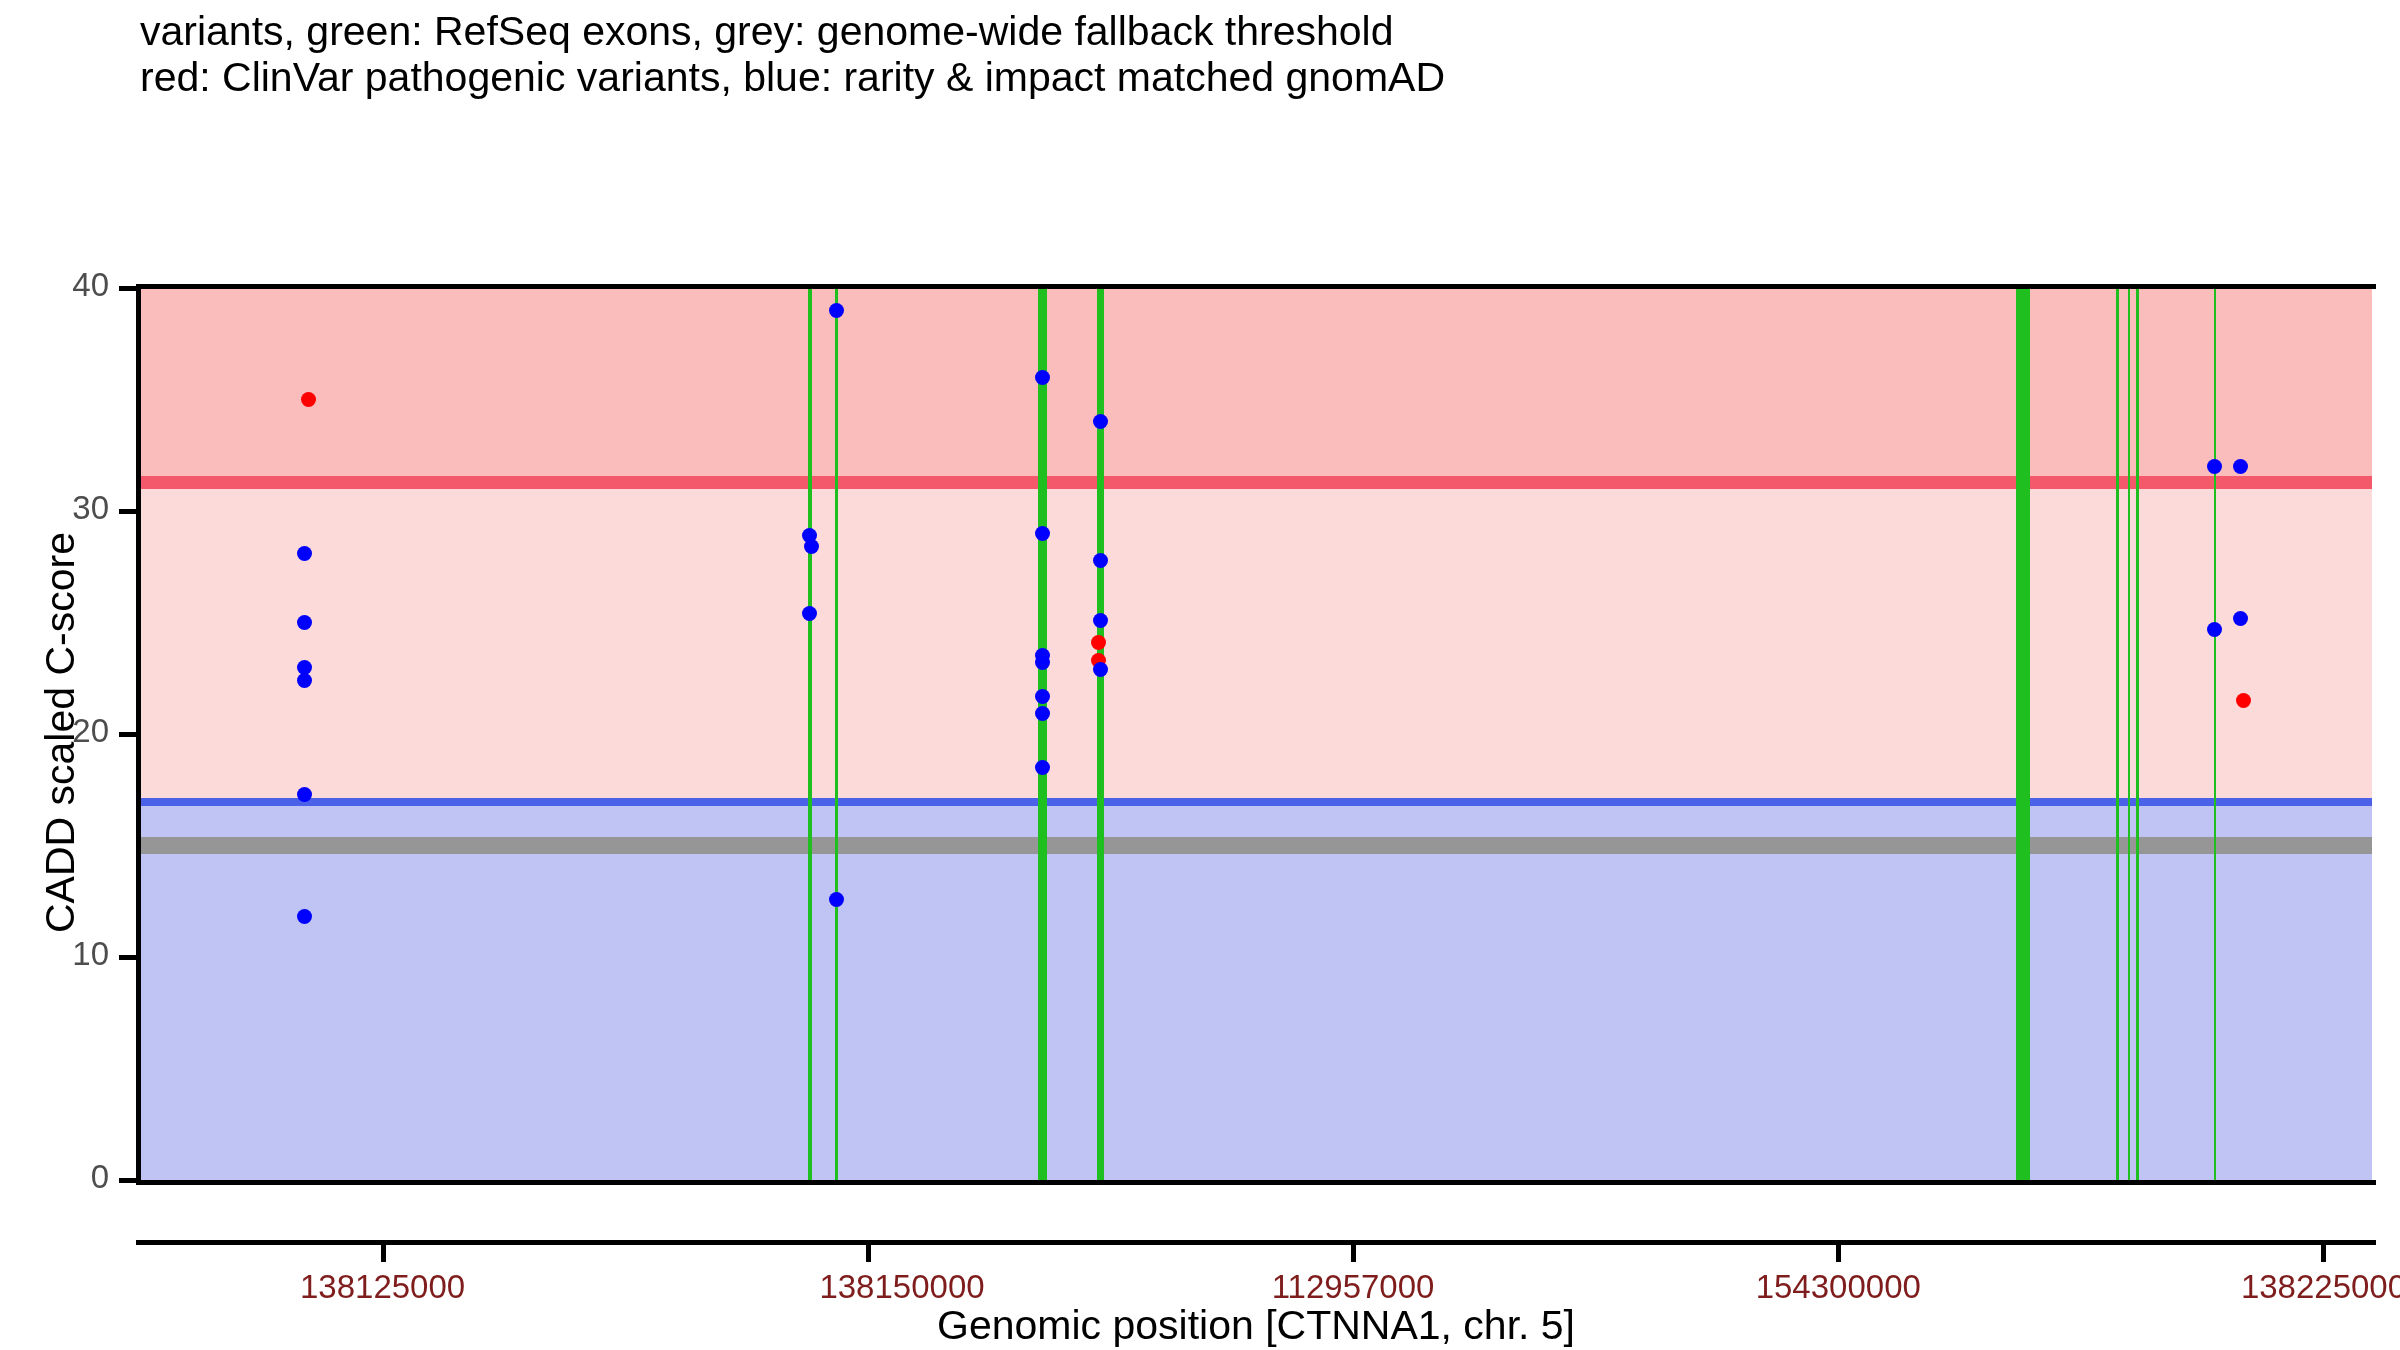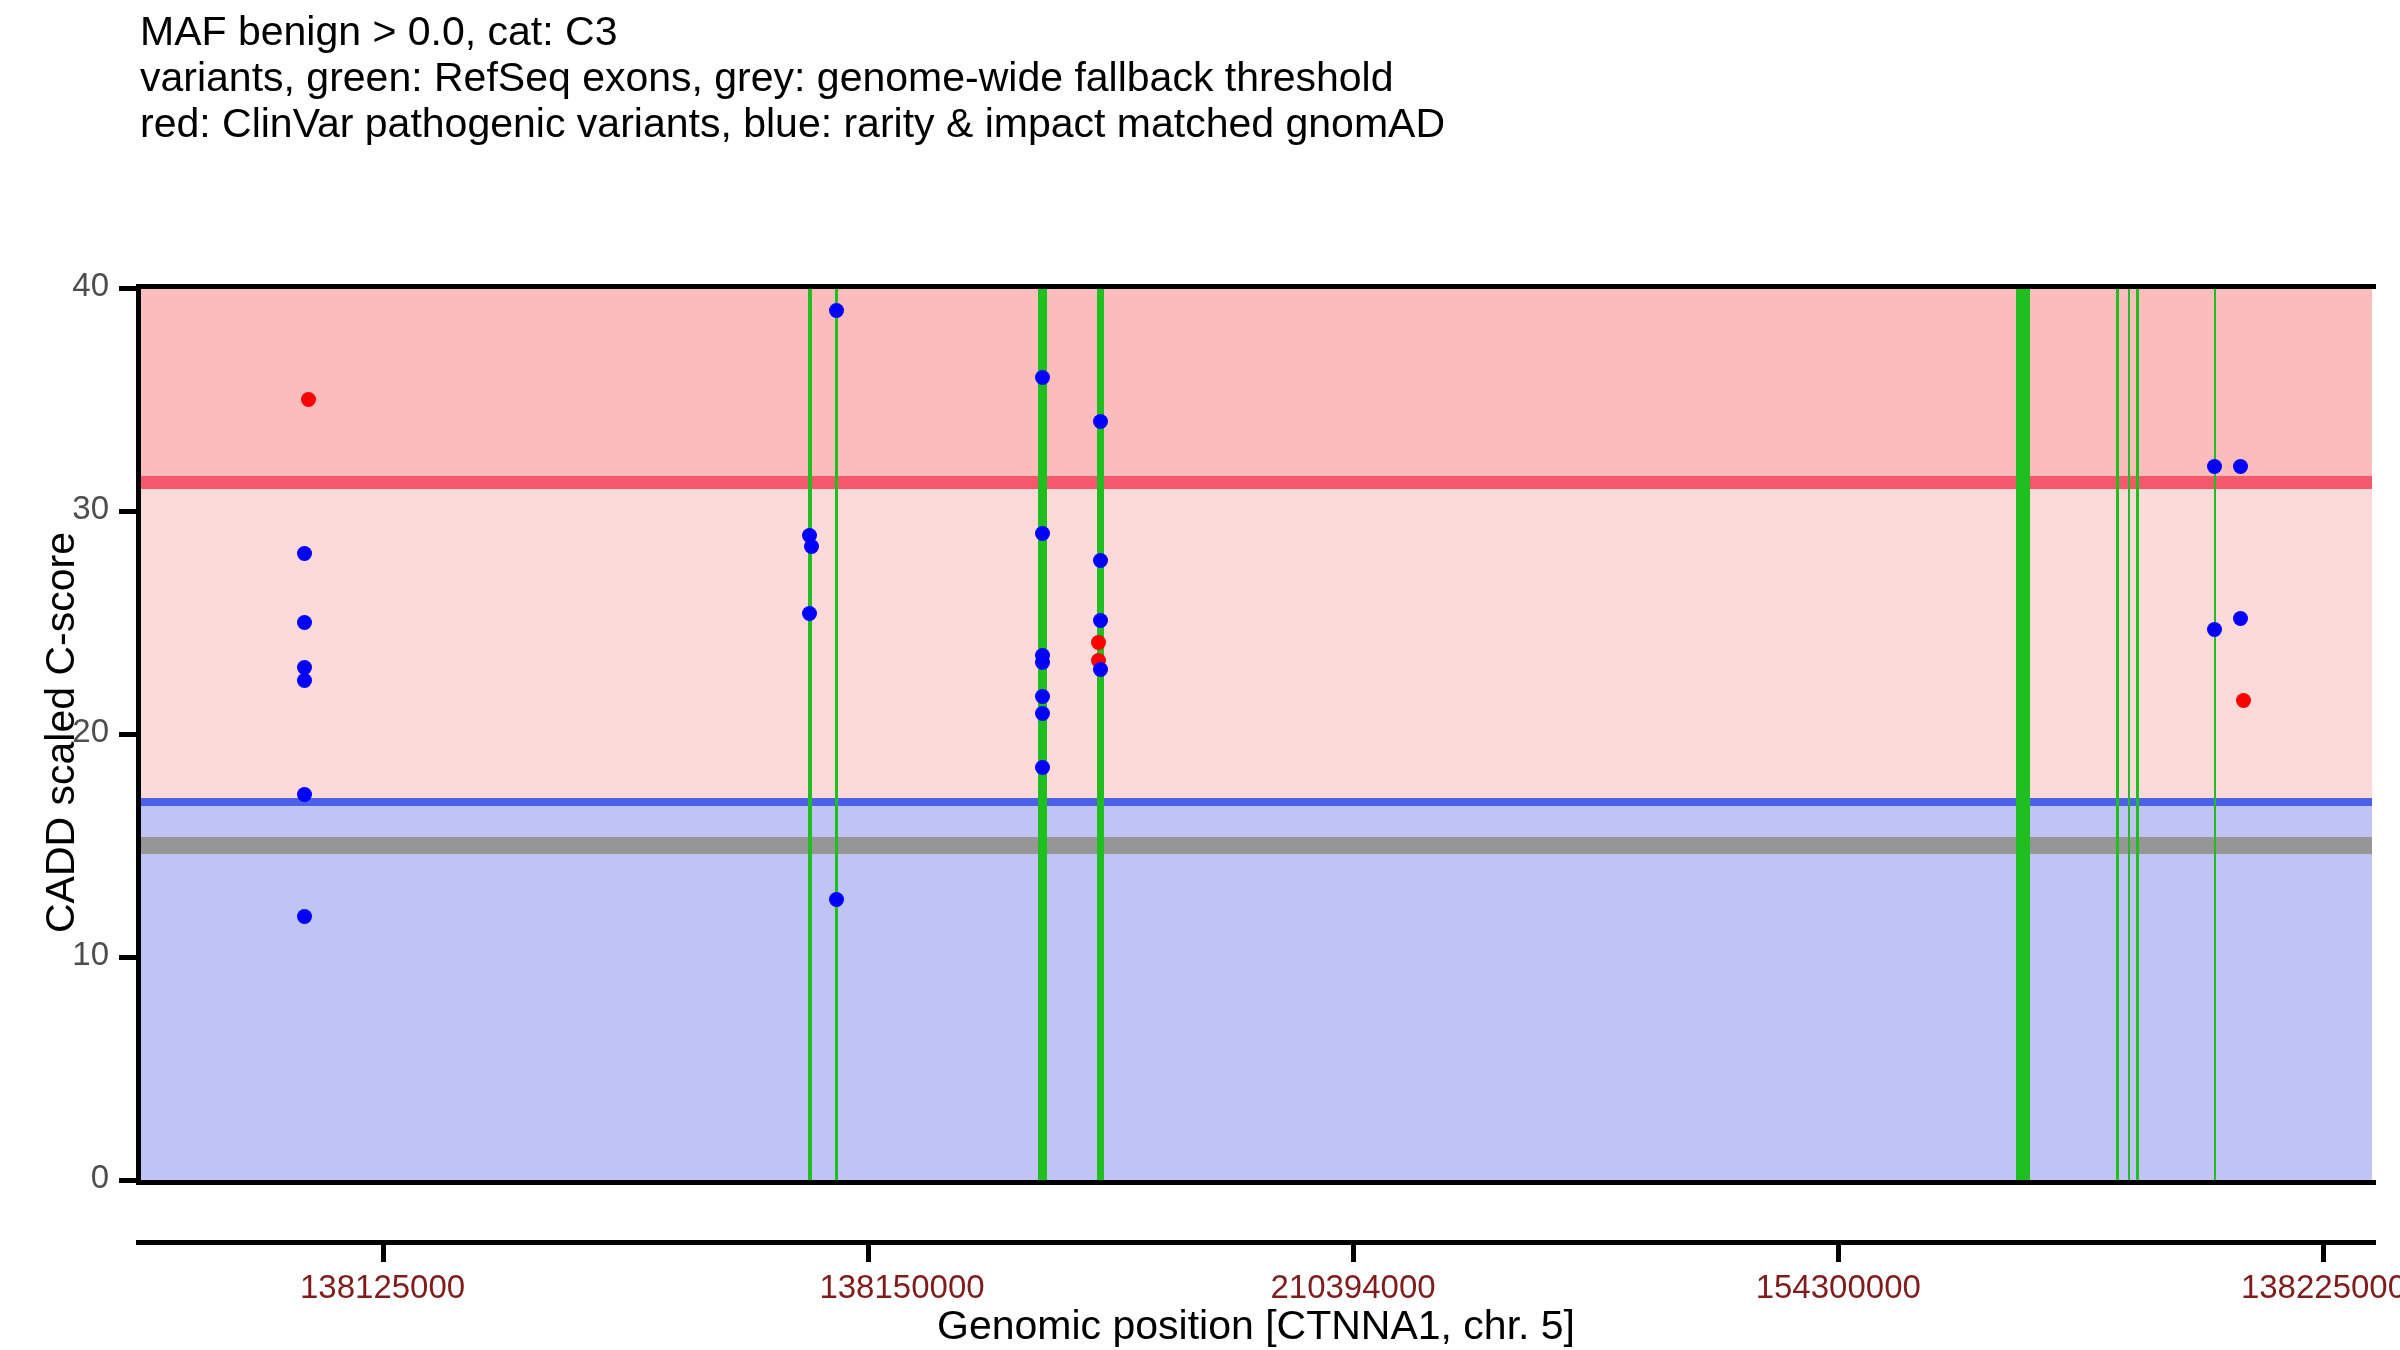--- a/index.html
+++ b/index.html
@@ -35,21 +35,20 @@
           transform:rotate(-90deg);transform-origin:center center;white-space:nowrap;}
   #ylabel-host{position:absolute;left:0;top:0;width:1px;height:1px;}
   #xlabel{position:absolute;left:140px;top:1302px;width:2232px;text-align:center;font-size:41px;color:#000000;white-space:nowrap;}
 </style>
 </head>
 <body>
 
 <div id="page">
 
   <div id="title-block">
-    <div class="title-line">MAF benign &gt; 0.0, cat: C3</div>
     <div class="title-line">variants, green: RefSeq exons, grey: genome-wide fallback threshold</div>
     <div class="title-line">red: ClinVar pathogenic variants, blue: rarity &amp; impact matched gnomAD</div>
   </div>
 
   <div id="panel">
     <div id="plotarea">
         <div class="band" style="top: 0px; height: 200.7px; background: rgb(251, 188, 188);"></div>
         <div class="band" style="top: 188.435px; height: 21.185px; background: rgb(244, 89, 107);"></div>
         <div class="band" style="top: 200.7px; height: 317.329px; background: rgb(252, 218, 218);"></div>
         <div class="band" style="top: 509.555px; height: 17.171px; background: rgb(75, 97, 232);"></div>
@@ -113,21 +112,21 @@
       <div class="ylab-wrap" style="left: -91px; top: 489px; padding-right: 12px;">30</div>
       <div class="ytick" style="top: 286px;"></div>
       <div class="ylab-wrap" style="left: -91px; top: 266px; padding-right: 12px;">40</div>
     </div>
   <div id="xtick-layer">
       <div class="xtick" style="left: 380.609px;"></div>
       <div class="xtick-label" style="left: 382.609px;">138125000</div>
       <div class="xtick" style="left: 865.826px;"></div>
       <div class="xtick-label" style="left: 902px;">138150000</div>
       <div class="xtick" style="left: 1351.04px;"></div>
-      <div class="xtick-label" style="left: 1353.04px;">210394000</div>
+      <div class="xtick-label" style="left: 1353.04px;">112957000</div>
       <div class="xtick" style="left: 1836.26px;"></div>
       <div class="xtick-label" style="left: 1838.26px;">154300000</div>
       <div class="xtick" style="left: 2321.48px;"></div>
       <div class="xtick-label" style="left: 2323.48px;">138225000</div>
     </div>
 
   <div id="ylabel-host">
     <div id="ylabel" style="left: -340px; top: 709px;">CADD scaled C-score</div>
   </div>
   <div id="xlabel">Genomic position [CTNNA1, chr. 5]</div>

